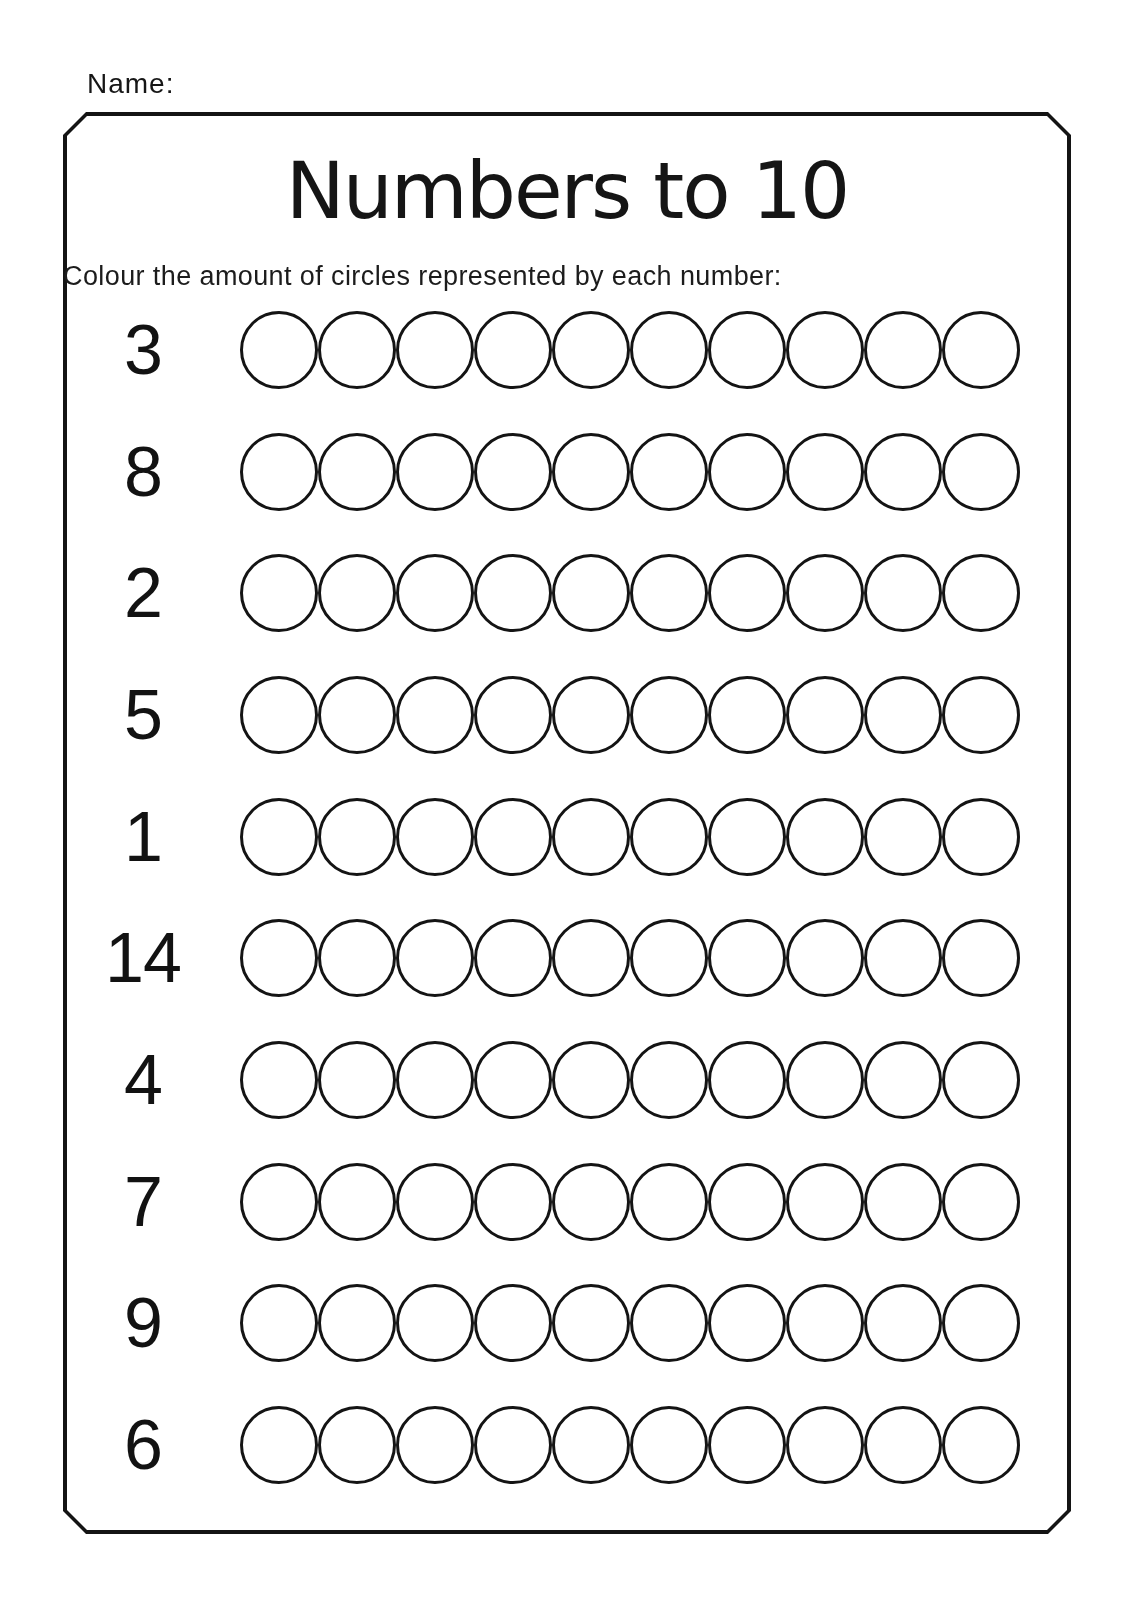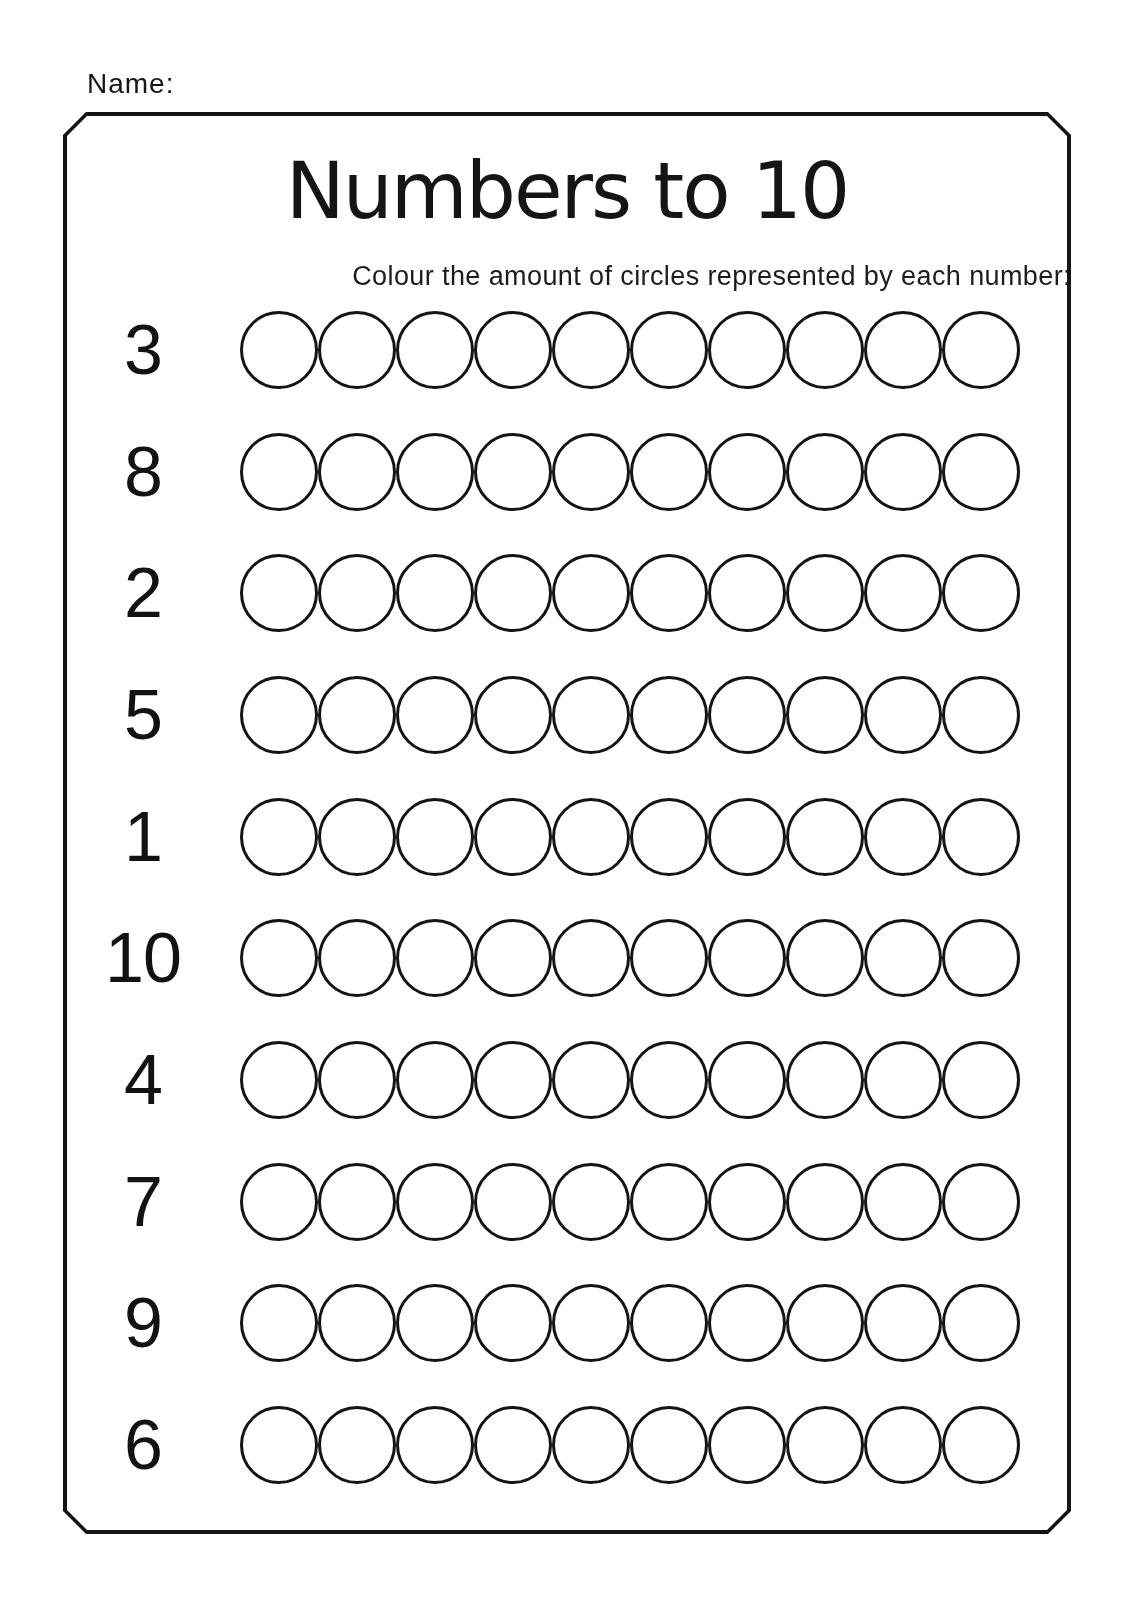--- a/index.html
+++ b/index.html
@@ -67,21 +67,21 @@
     letter-spacing: -2px;
     line-height: 1;
     color: #151515;
   }
   .instruction {
     position: absolute;
     top: 149px;
     left: 0;
     right: 0;
     margin: 0;
-    text-align: right;
+    text-align: left;
     font-size: 27px;
     letter-spacing: 0.4px;
     color: #1c1c1c;
   }
   .rows {
     position: absolute;
     top: 177px;
     left: 0;
     right: 0;
   }
@@ -200,21 +200,21 @@
               <div class="circle"></div>
               <div class="circle"></div>
               <div class="circle"></div>
               <div class="circle"></div>
               <div class="circle"></div>
               <div class="circle"></div>
               <div class="circle"></div>
             </div>
           </div>
           <div class="row">
-            <div class="row-number">10</div>
+            <div class="row-number">14</div>
             <div class="circles">
               <div class="circle"></div>
               <div class="circle"></div>
               <div class="circle"></div>
               <div class="circle"></div>
               <div class="circle"></div>
               <div class="circle"></div>
               <div class="circle"></div>
               <div class="circle"></div>
               <div class="circle"></div>

